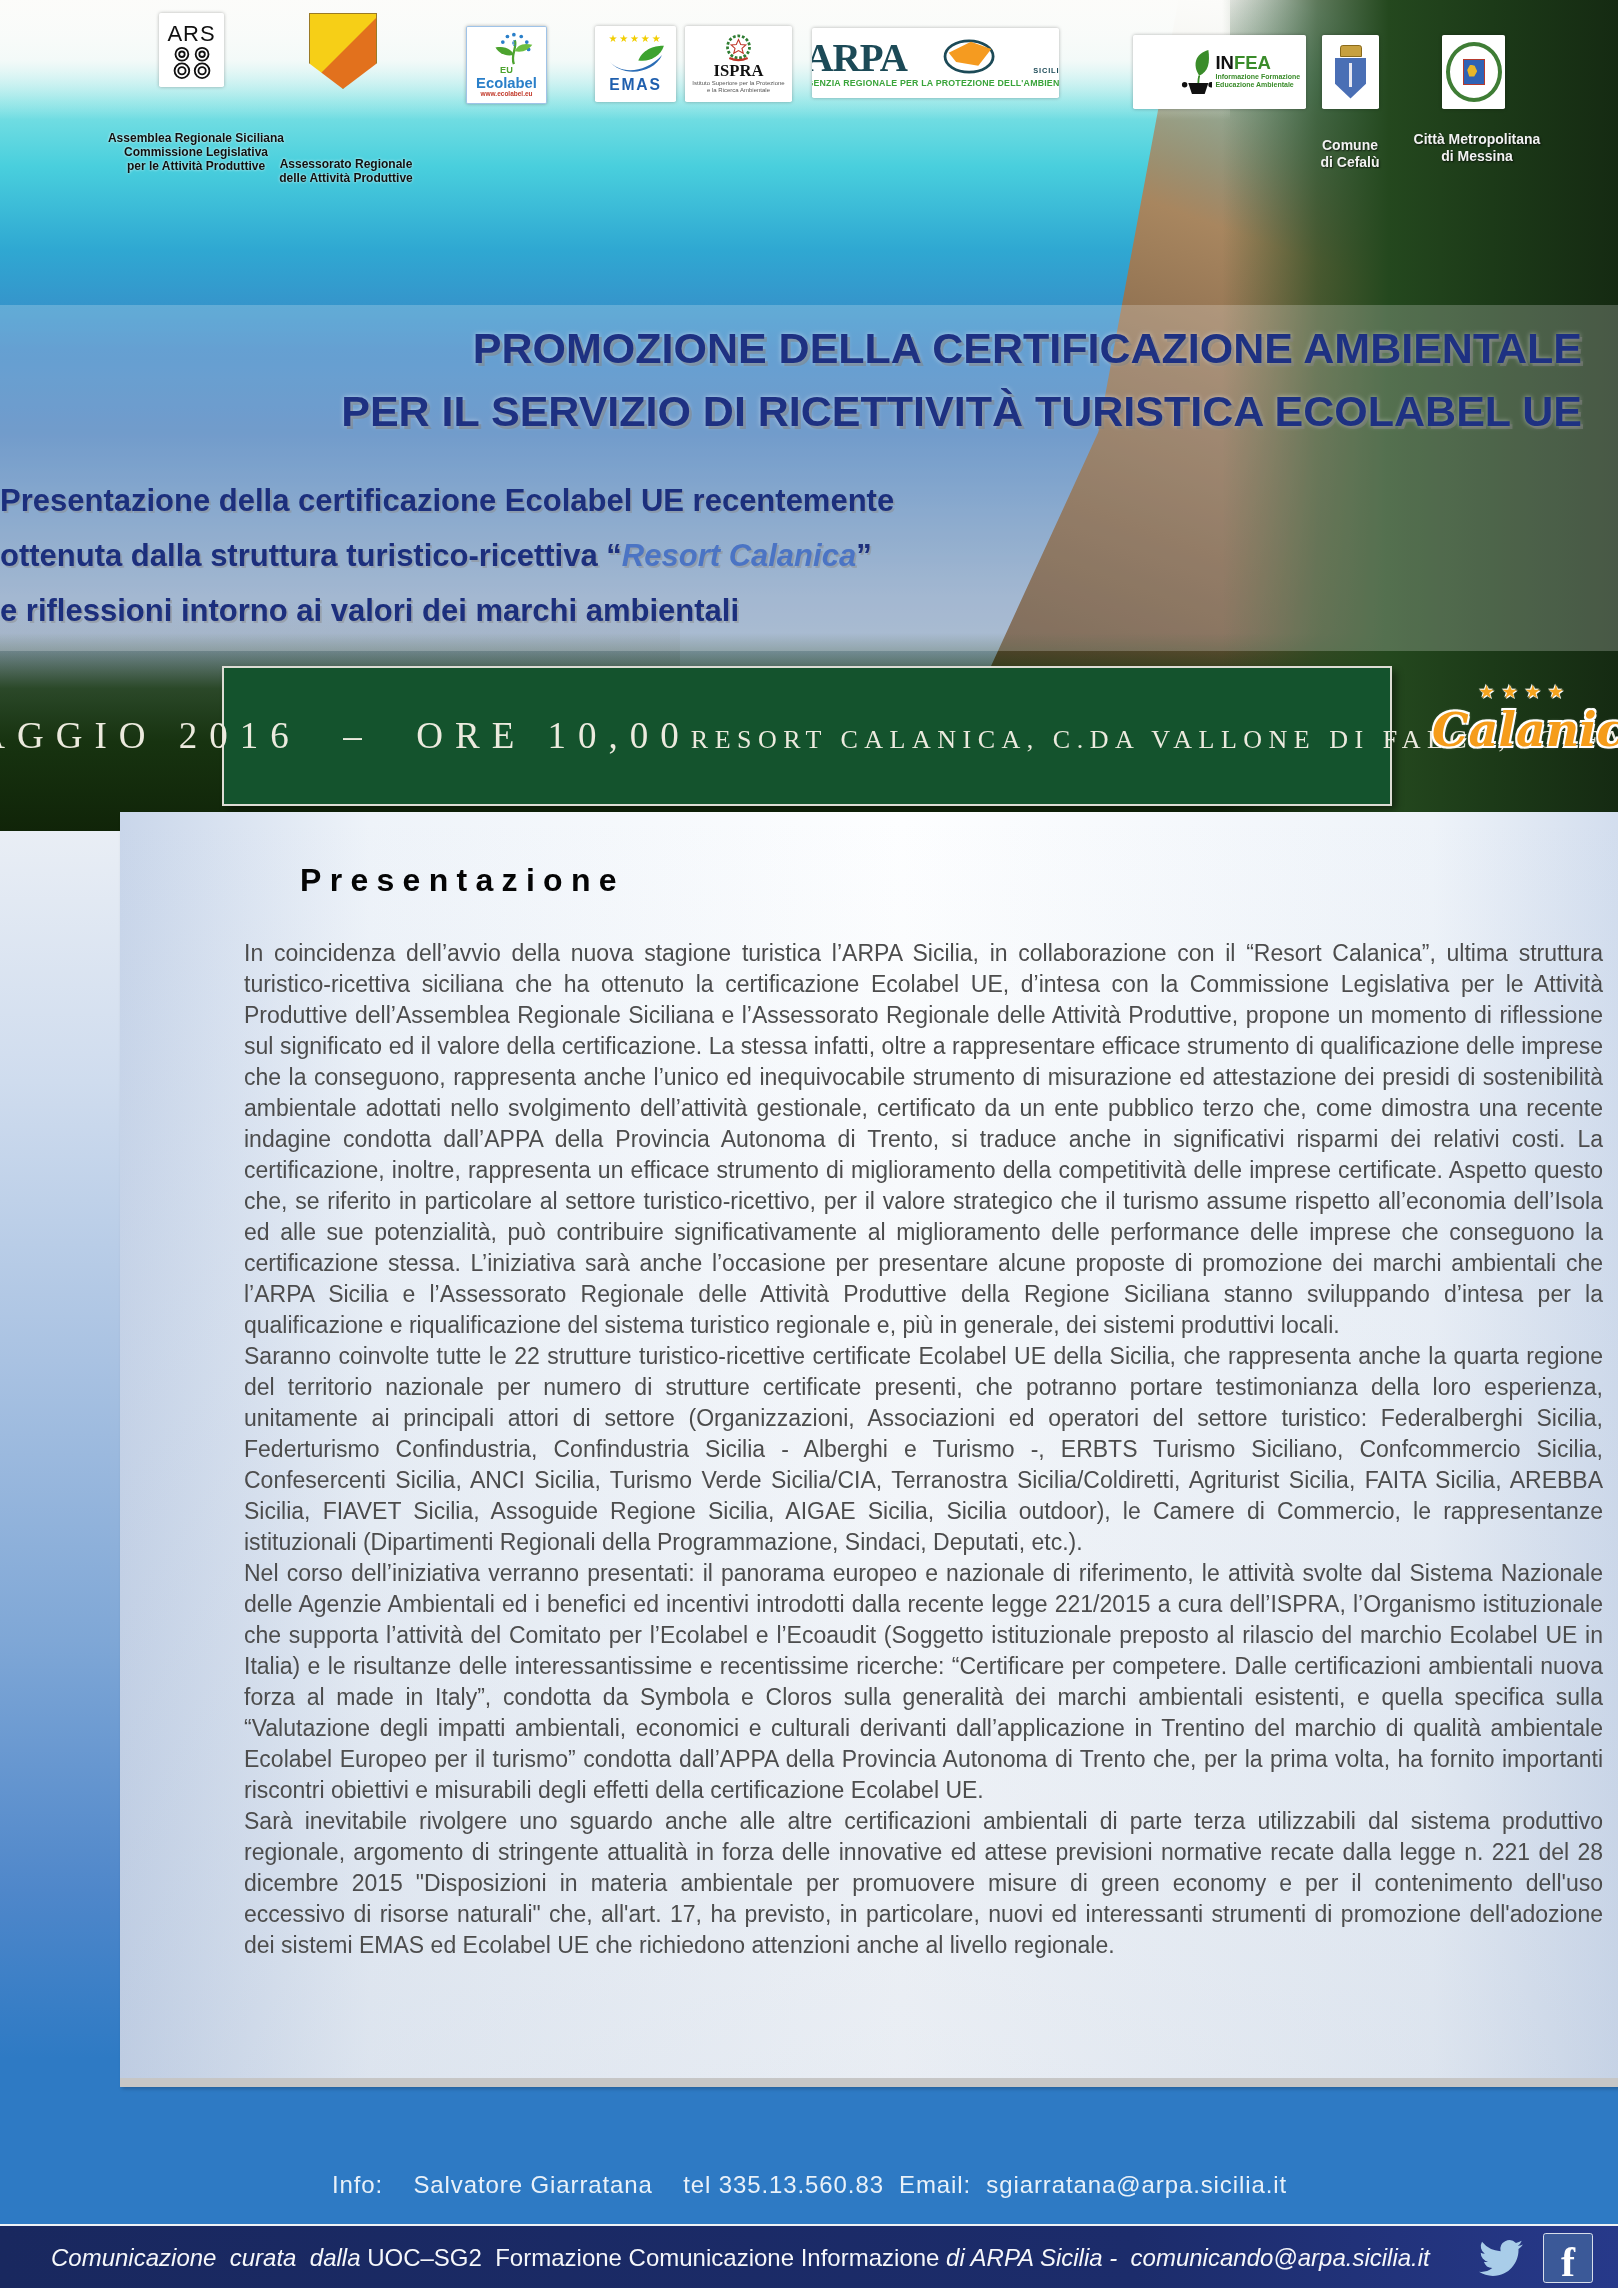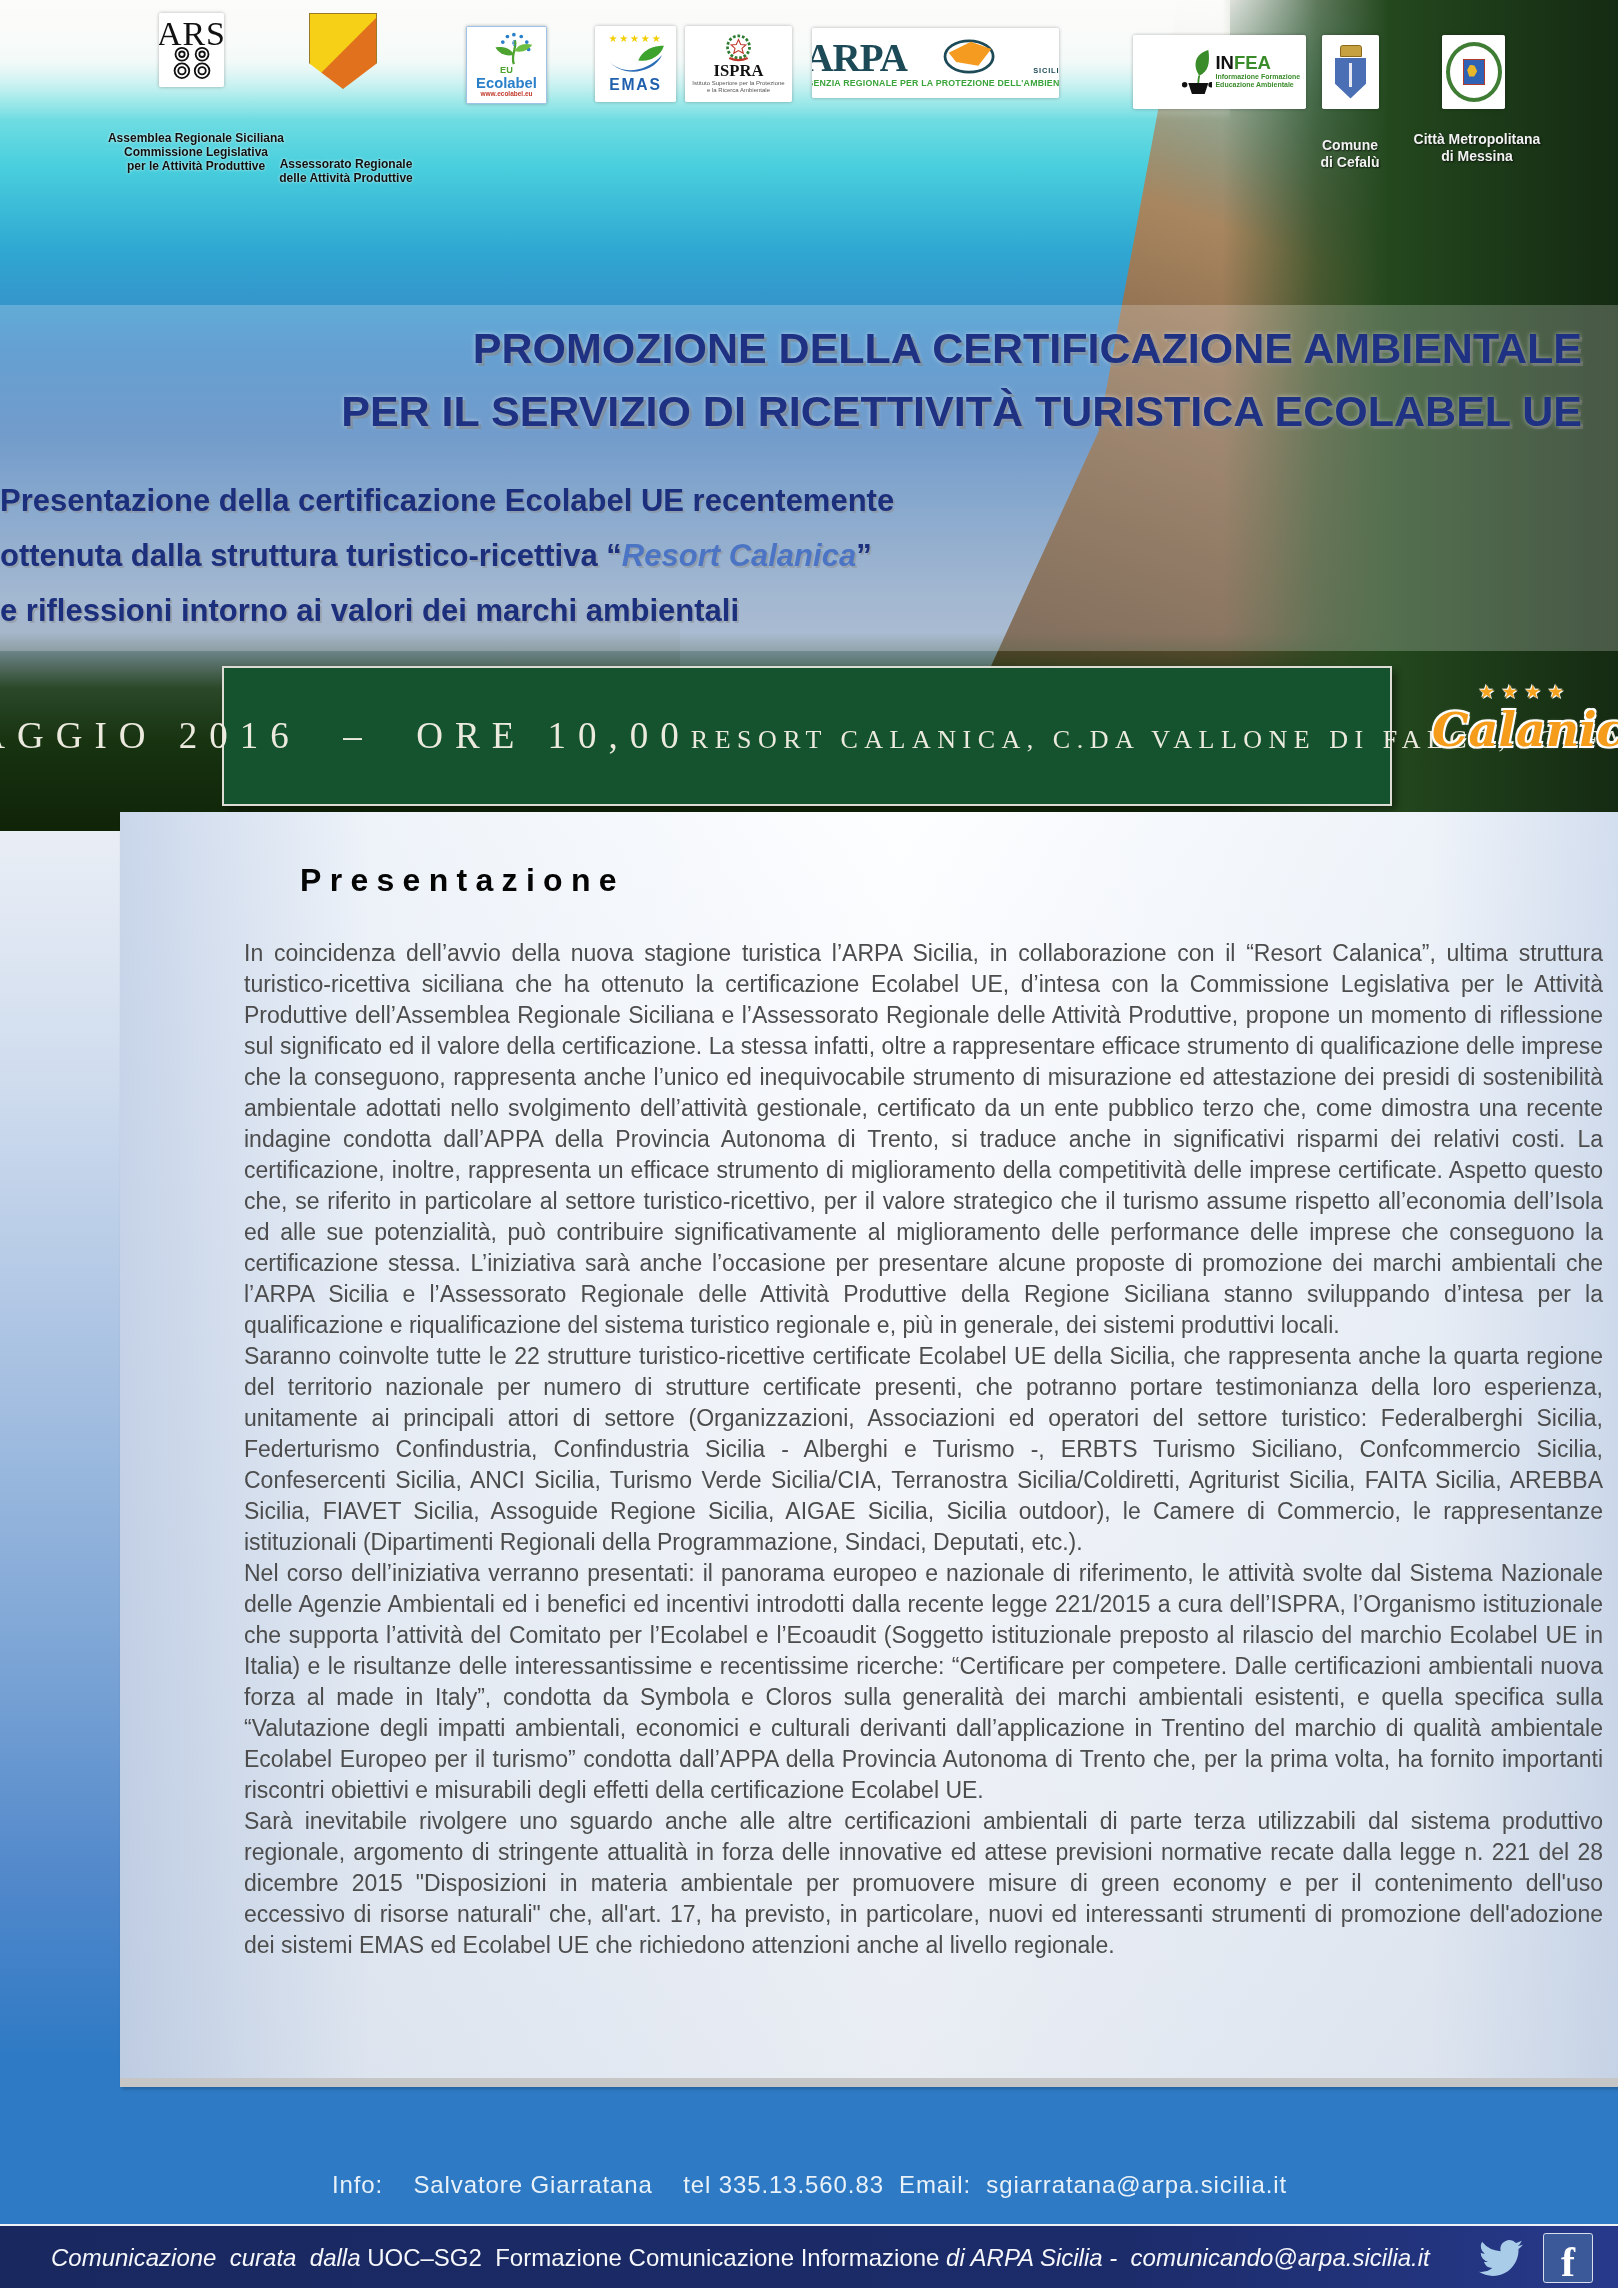--- a/index.html
+++ b/index.html
@@ -29,21 +29,21 @@
   
   .logo-box{position:absolute;background:#fff;border-radius:1.8px;
     box-shadow:0 0 3.7px rgba(0,0,0,.3);display:flex;flex-direction:column;
     align-items:center;justify-content:center;overflow:hidden;}
   .caption-dark{position:absolute;font-size:12px;font-weight:bold;color:#101010;
     text-align:center;line-height:14px;white-space:pre-line;
     text-shadow:0 0 2.8px rgba(255,255,255,.9);}
   .caption-light{position:absolute;font-size:14px;font-weight:bold;color:#f2f2f2;
     text-align:center;line-height:16.6px;white-space:pre-line;
     text-shadow:0.9px 0.9px 1.8px rgba(0,0,0,.7);}
-  .ars-text{font-family:Liberation Serif, serif;font-size:34px;color:#111;letter-spacing:0.9px;line-height:24px;}
+  .ars-text{font-family:Liberation Sans, sans-serif;font-size:22px;color:#111;letter-spacing:0.9px;line-height:24px;}
   .trinacria{position:absolute;left:309px;top:13px;width:66px;height:74px;
     background:linear-gradient(135deg,#f6cf17 49.5%,#e2711d 50.5%);
     border:1.8px solid #9a7a26;clip-path:polygon(0 0,100% 0,100% 66%,50% 100%,0 66%);
     box-shadow:0 0 3.7px rgba(0,0,0,.35);}
   .eco-eu{font-size:9.2px;font-weight:bold;color:#4da32f;line-height:9.2px;}
   .eco-name{font-size:14.8px;font-weight:bold;color:#2a7fc9;line-height:14.8px;}
   .eco-url{font-size:6.5px;font-weight:bold;color:#c23a2b;line-height:8.3px;}
   .emas-stars{color:#f2ce00;font-size:10px;letter-spacing:1.8px;line-height:10px;}
   .emas-text{font-size:15.7px;font-weight:bold;color:#1f5fae;letter-spacing:1.8px;line-height:16.6px;}
   .ispra-text{font-family:"Liberation Serif",serif;font-size:16.6px;font-weight:bold;color:#111;line-height:16.6px;}

